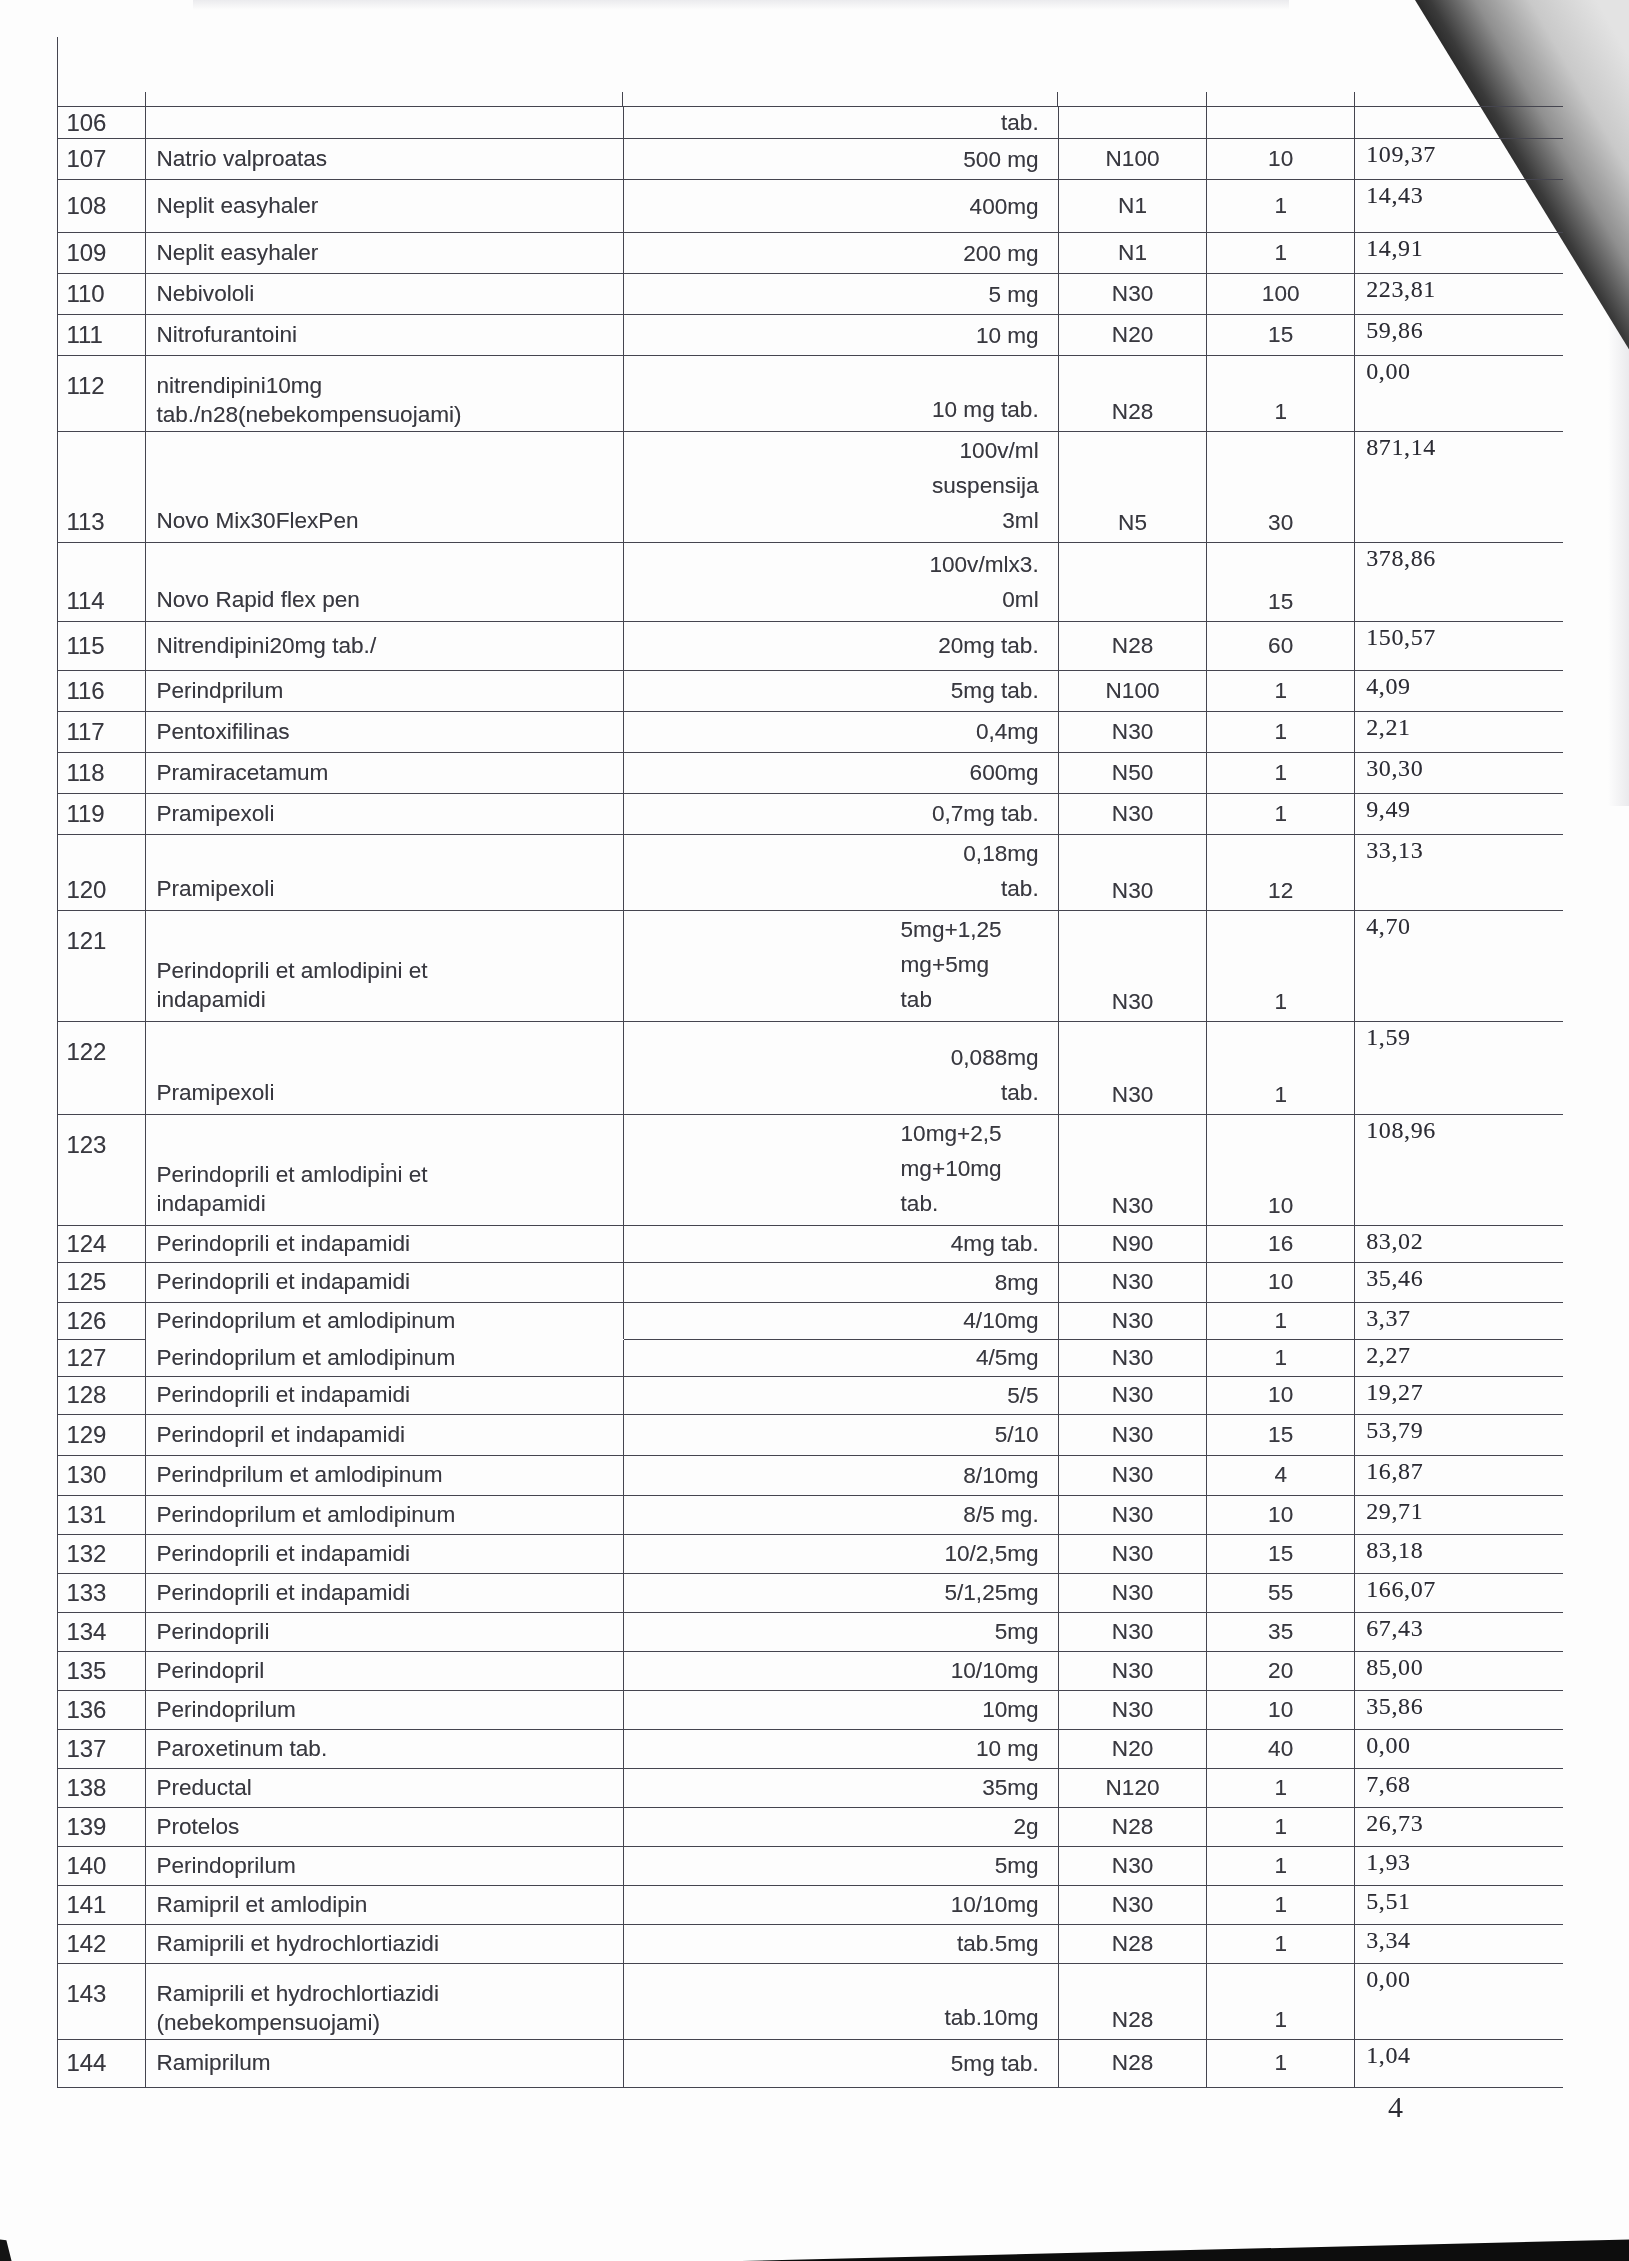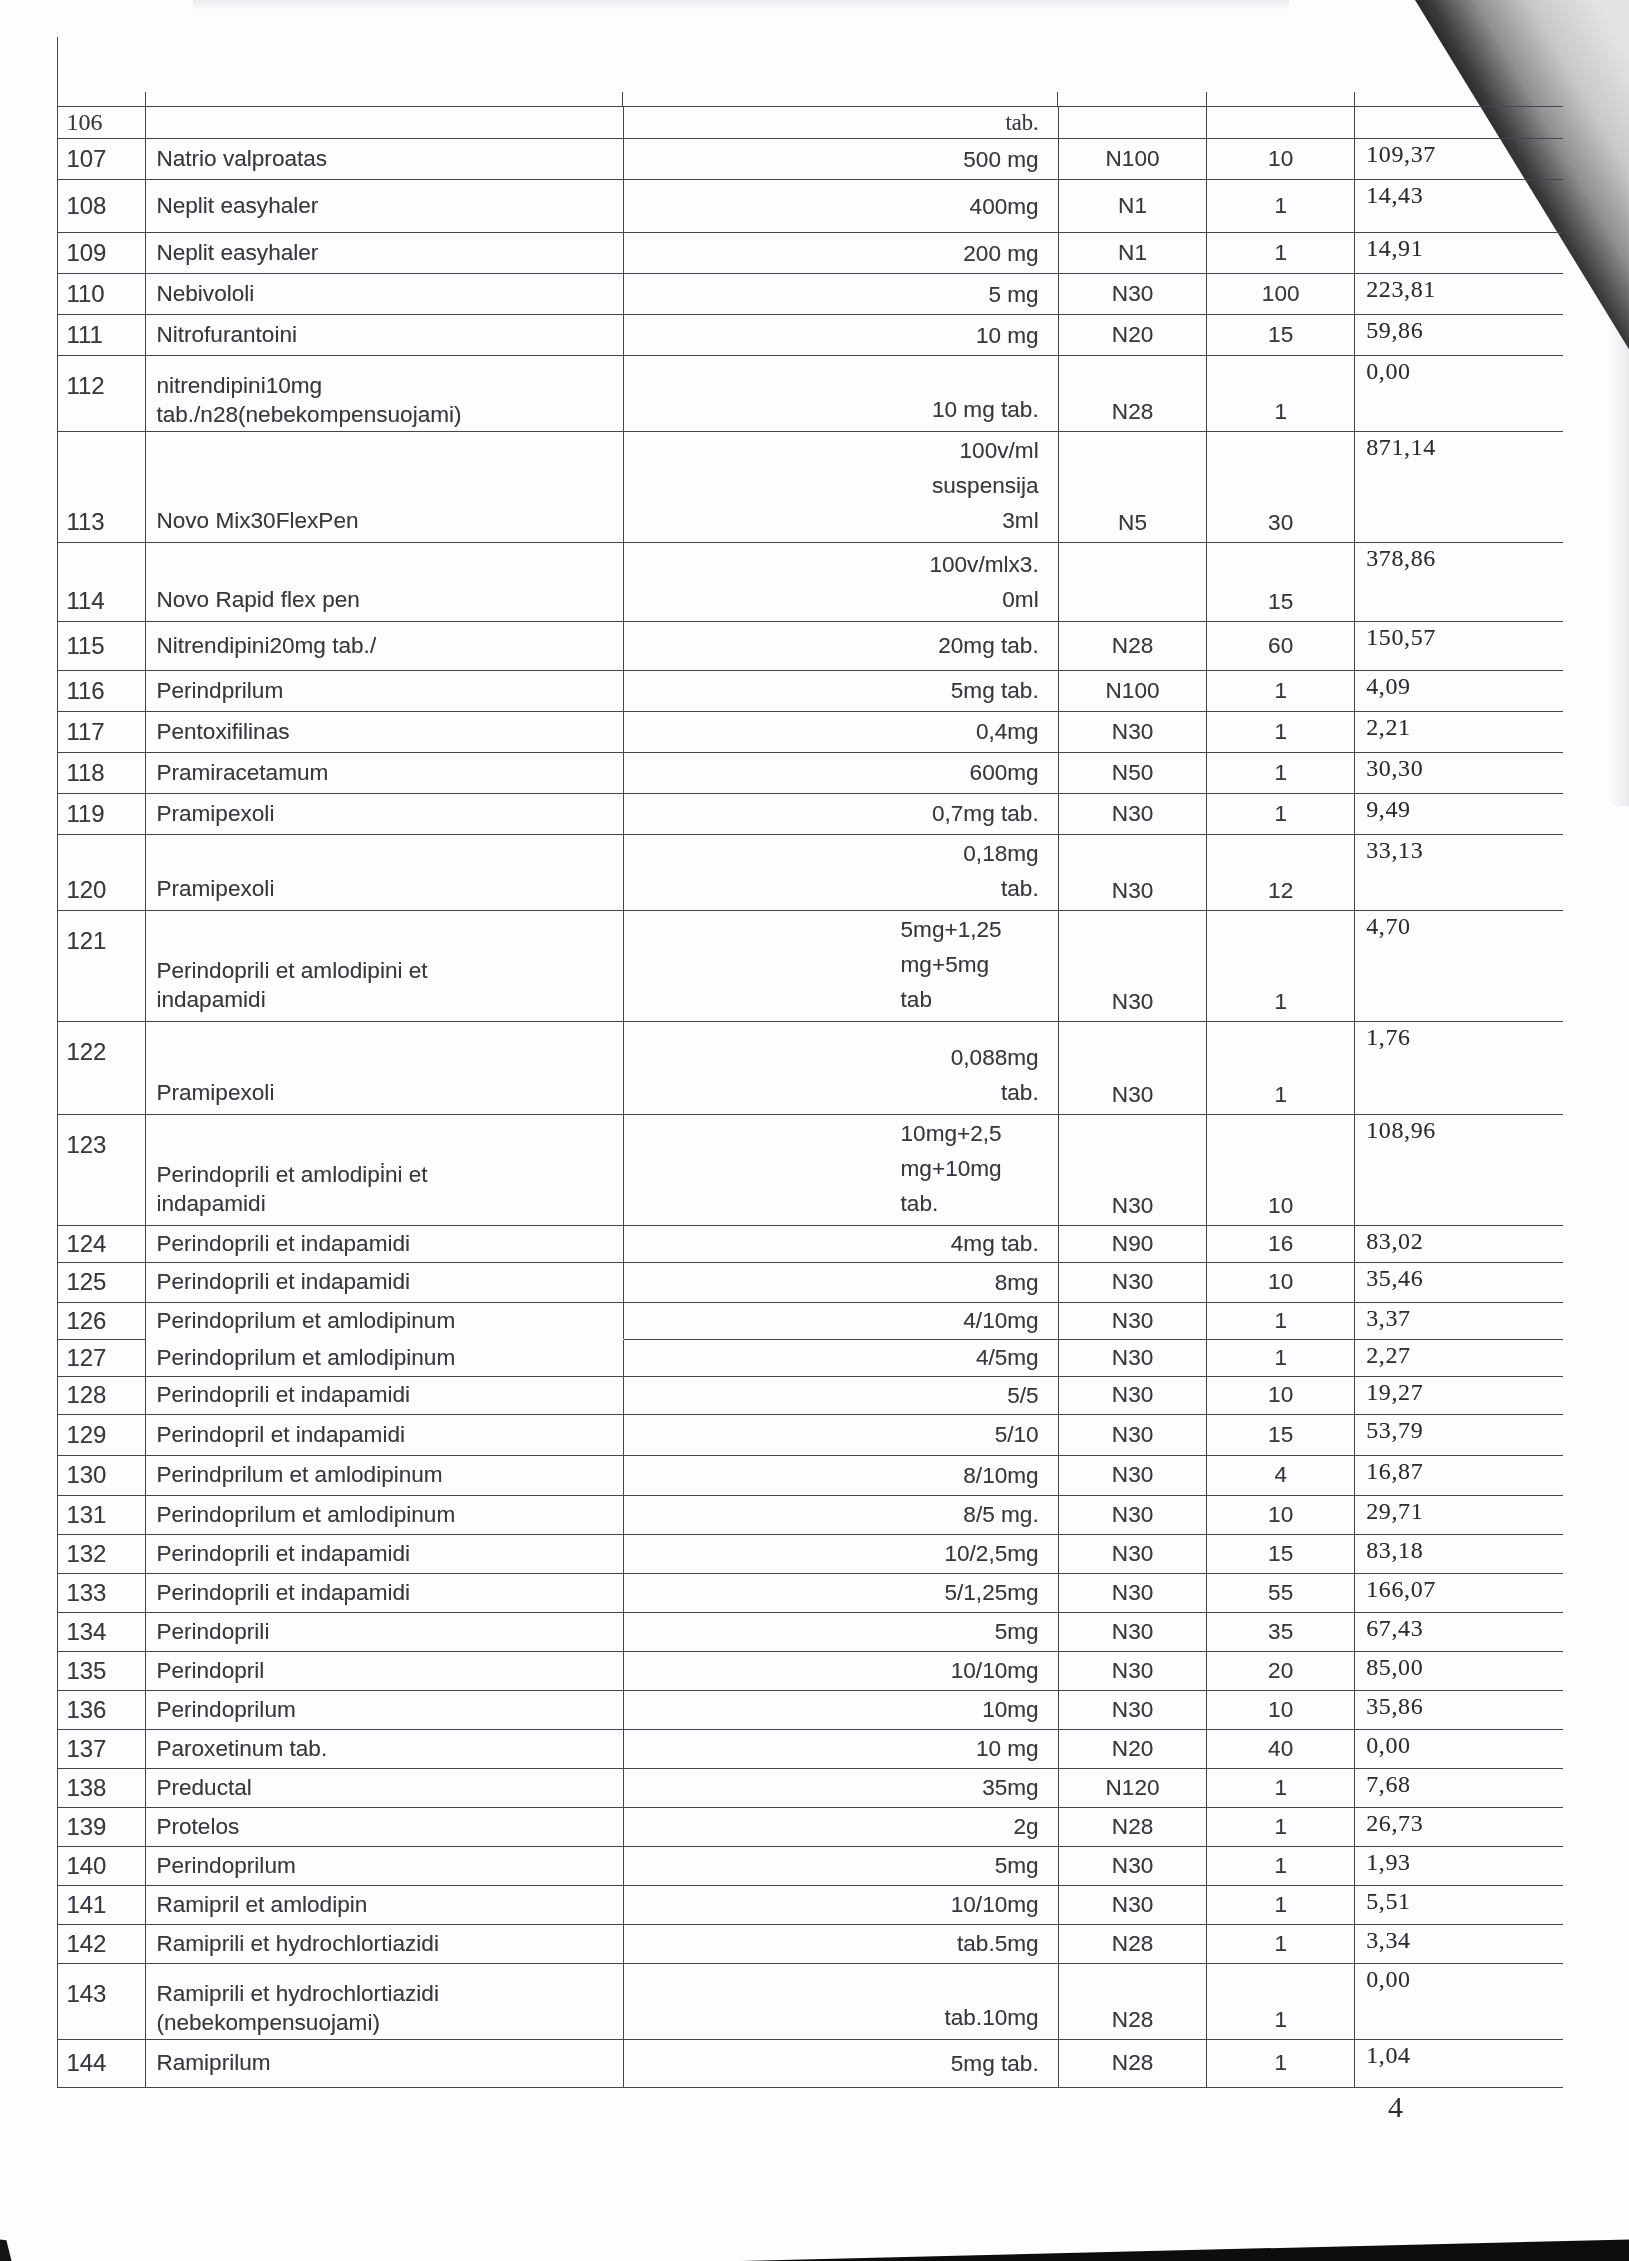--- a/index.html
+++ b/index.html
@@ -103,21 +103,21 @@
   <table class="sheet">
     <colgroup>
       <col style="width:88px">
       <col style="width:477px">
       <col style="width:435px">
       <col style="width:148px">
       <col style="width:148px">
       <col style="width:208px">
     </colgroup>
     <tbody id="rows-body">
-        <tr style="height: 24px; font-family: Liberation Serif, serif;">
+        <tr style="height: 24px;">
           <td class="num">106</td>
           <td class="name"></td>
           <td class="dose">tab.</td>
           <td class="pack"></td>
           <td class="qty"></td>
           <td class="price"></td>
         </tr>
         <tr style="height: 41px;">
           <td class="num">107</td>
           <td class="name">Natrio valproatas</td>
@@ -246,21 +246,21 @@
           <td class="qty pb">1</td>
           <td class="price">4,70</td>
         </tr>
         <tr style="height: 93px;">
           <td class="num vt">122</td>
           <td class="name vb">Pramipexoli</td>
           <td class="dose sp">0,088mg
 tab.</td>
           <td class="pack pb">N30</td>
           <td class="qty pb">1</td>
-          <td class="price">1,76</td>
+          <td class="price">1,59</td>
         </tr>
         <tr style="height: 103px;">
           <td class="num vt">123</td>
           <td class="name vb">Perindoprili et amlodipi̇ni et
 indapamidi</td>
           <td class="dose sp dl">10mg+2,5
 mg+10mg
 tab.</td>
           <td class="pack pb">N30</td>
           <td class="qty pb">10</td>

